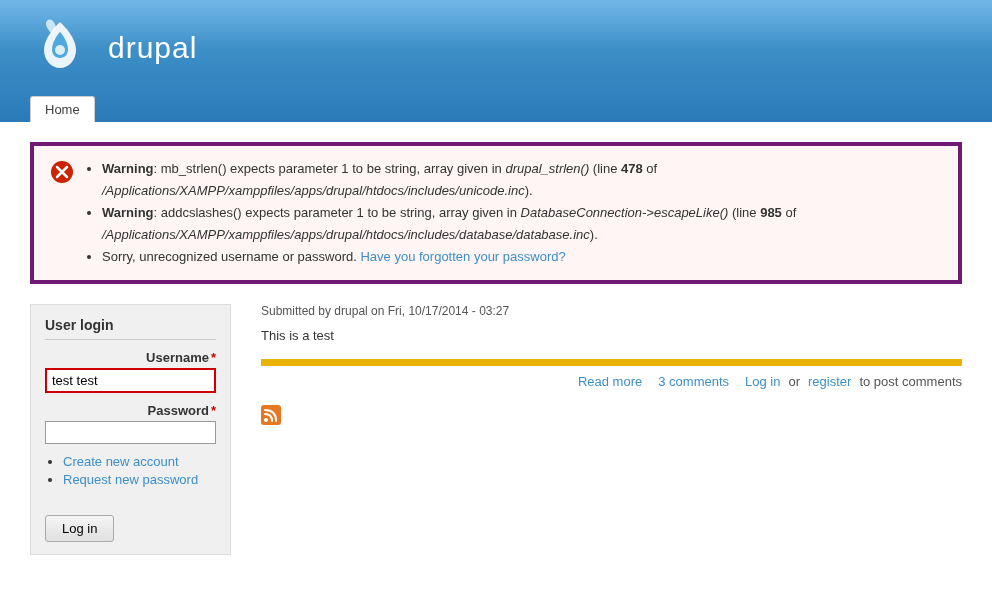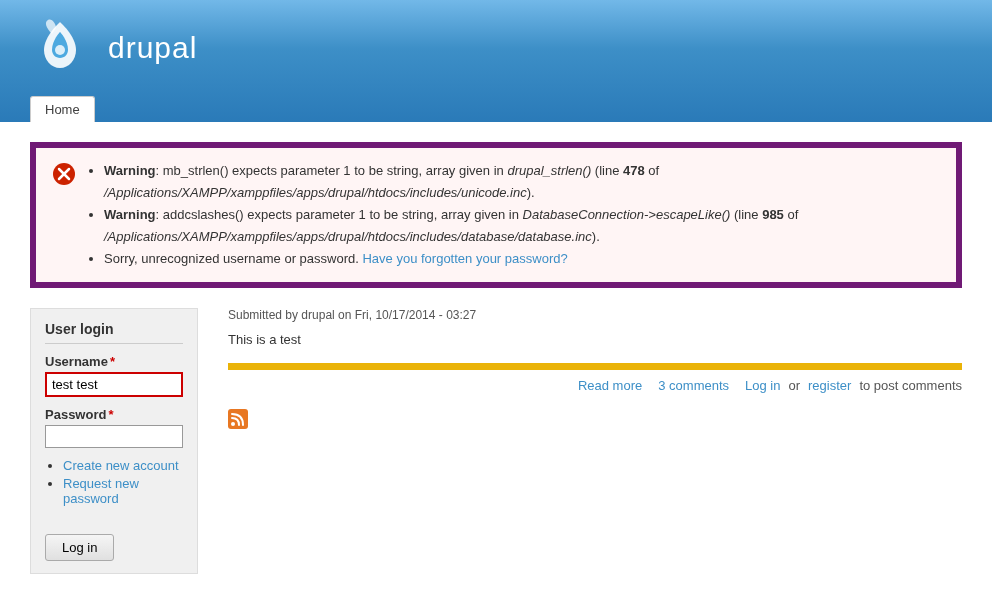--- a/index.html
+++ b/index.html
@@ -53,21 +53,21 @@
       background: #fff;
     }
 
     
     #main-wrapper {
       padding: 20px 30px;
     }
 
     
     .error-box {
-      border: 6px solid #701a75;
+      border: 4px solid #701a75;
       background: #fff5f5;
       padding: 12px 16px;
       margin-bottom: 20px;
       display: flex;
       align-items: flex-start;
       gap: 10px;
     }
     .error-icon {
       flex-shrink: 0;
       width: 24px;
@@ -92,21 +92,21 @@
     }
 
     
     #content-wrapper {
       display: flex;
       gap: 30px;
     }
 
     
     #sidebar {
-      width: 168px;
+      width: 201px;
       flex-shrink: 0;
     }
     .sidebar-block {
       background: #f0f0f0;
       border: 1px solid #ddd;
       padding: 12px 14px;
     }
     .sidebar-block h3 {
       font-size: 14px;
       font-weight: bold;
@@ -115,20 +115,21 @@
       padding-bottom: 6px;
     }
     .form-item {
       margin-bottom: 10px;
     }
     .form-item label {
       display: block;
       font-size: 13px;
       font-weight: bold;
       margin-bottom: 3px;
+      text-align: right;
     }
     .required-star {
       color: #c00;
       margin-left: 2px;
     }
     .form-item input[type="text"],
     .form-item input[type="password"] {
       width: 100%;
       padding: 3px 5px;
       border: 1px solid #999;

